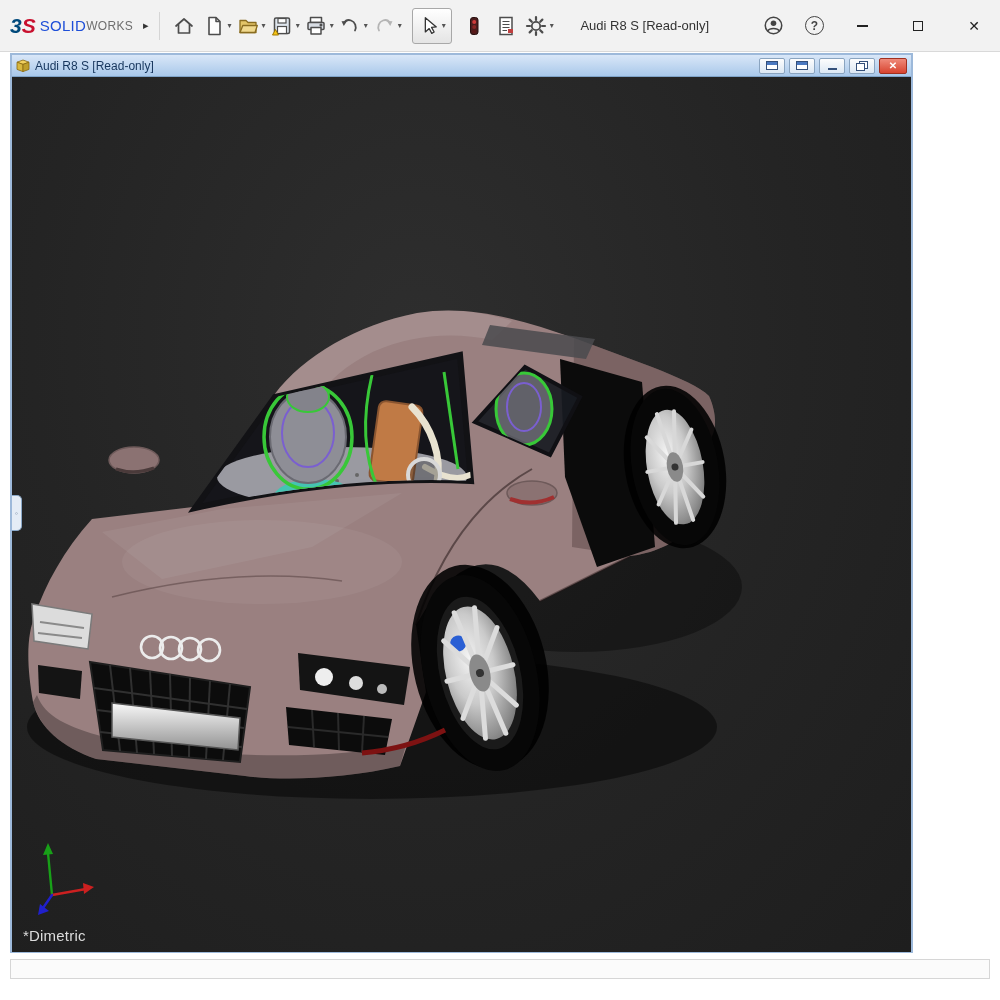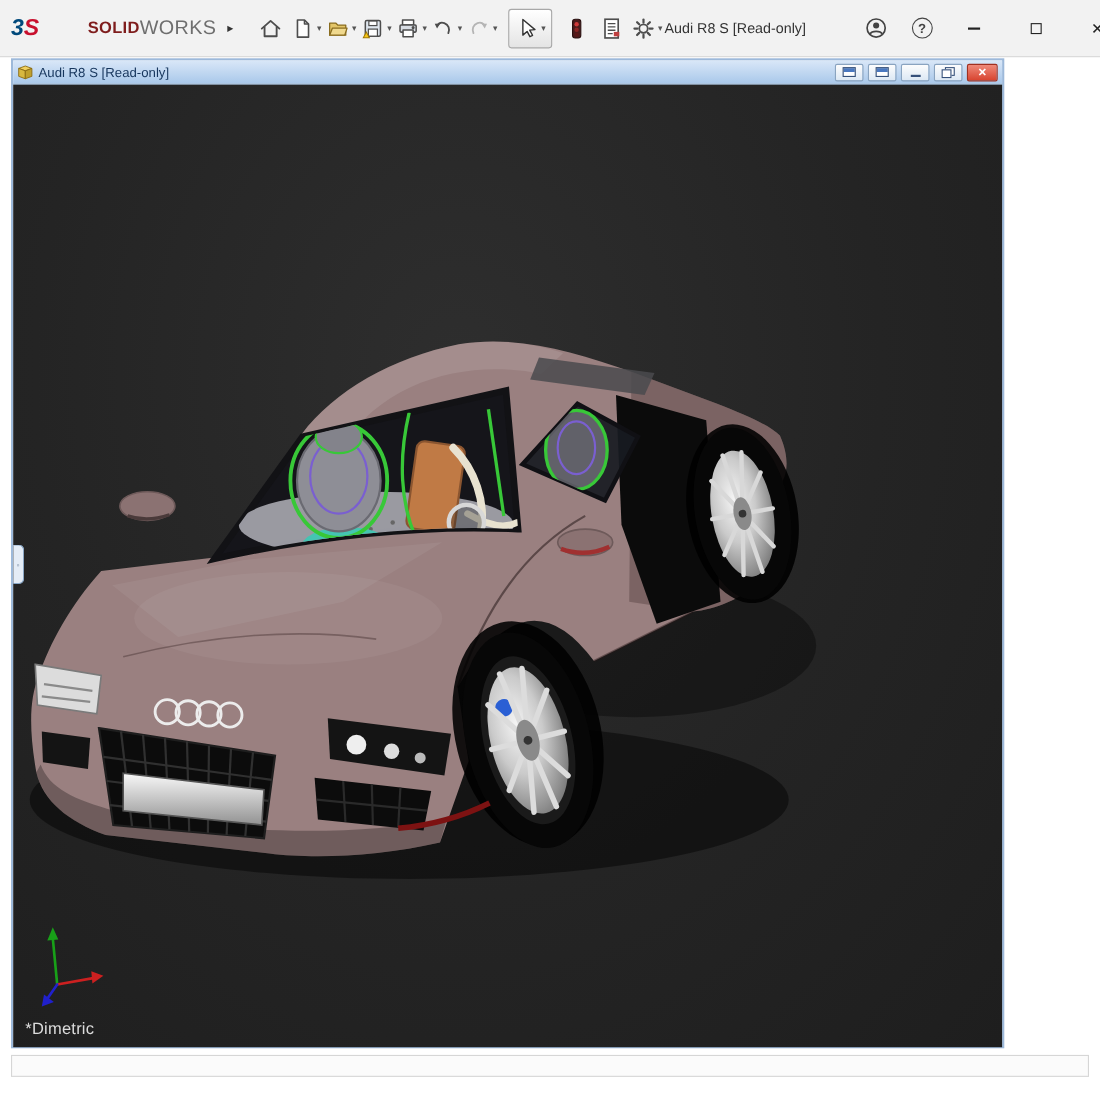--- a/index.html
+++ b/index.html
@@ -5,22 +5,22 @@
   html,body{margin:0;padding:0;width:1000px;height:1000px;background:#fff;
     font-family:"Liberation Sans",sans-serif;overflow:hidden;}
   .app{position:relative;width:1000px;height:1000px;}
   
   .toolbar{position:absolute;top:0;left:0;right:0;height:52px;background:#f2f2f2;
     border-bottom:1px solid #d9d9d9;display:flex;align-items:center;padding:0 10px;
     box-sizing:border-box;}
   .brand{display:flex;align-items:center;margin-right:4px;}
   .logo3{color:#00497b;font-weight:bold;font-style:italic;font-size:21px;}
   .logoS{color:#c8102e;font-weight:bold;font-style:italic;font-size:21px;margin-right:4px;}
-  .sw-solid{color:#7f1d1d;font-weight:bold;font-size:15px;letter-spacing:.3px;margin-left:40px;}
-  .sw-works{color:#6e6e6e;font-size:18px;letter-spacing:.3px;}
+  .sw-solid{color:#1d4ed8;font-weight:normal;font-size:15px;letter-spacing:.3px;}
+  .sw-works{color:#6e6e6e;font-size:12px;letter-spacing:.3px;}
   .brand-expand{font-size:11px;color:#333;margin:0 8px 0 6px;cursor:pointer;}
   .tb-sep{width:1px;height:28px;background:#d5d5d5;margin:0 8px 0 2px;}
   button{background:none;border:none;padding:0;font-family:inherit;cursor:pointer;}
   .tb-btn{height:36px;min-width:30px;display:flex;align-items:center;justify-content:center;
     border-radius:3px;margin:0 1px;border:1px solid transparent;}
   .tb-btn.pressed{border:1px solid #a8a8a8;background:linear-gradient(#ffffff,#e4e4e4);}
   .tb-dd{font-size:8px;color:#555;margin-left:2px;}
   .icon-svg{display:block;}
   .app-doc-title{margin-left:auto;font-size:13px;color:#333;white-space:nowrap;}
   .right-cluster{display:flex;align-items:center;gap:16px;margin-left:48px;margin-right:4px;}

